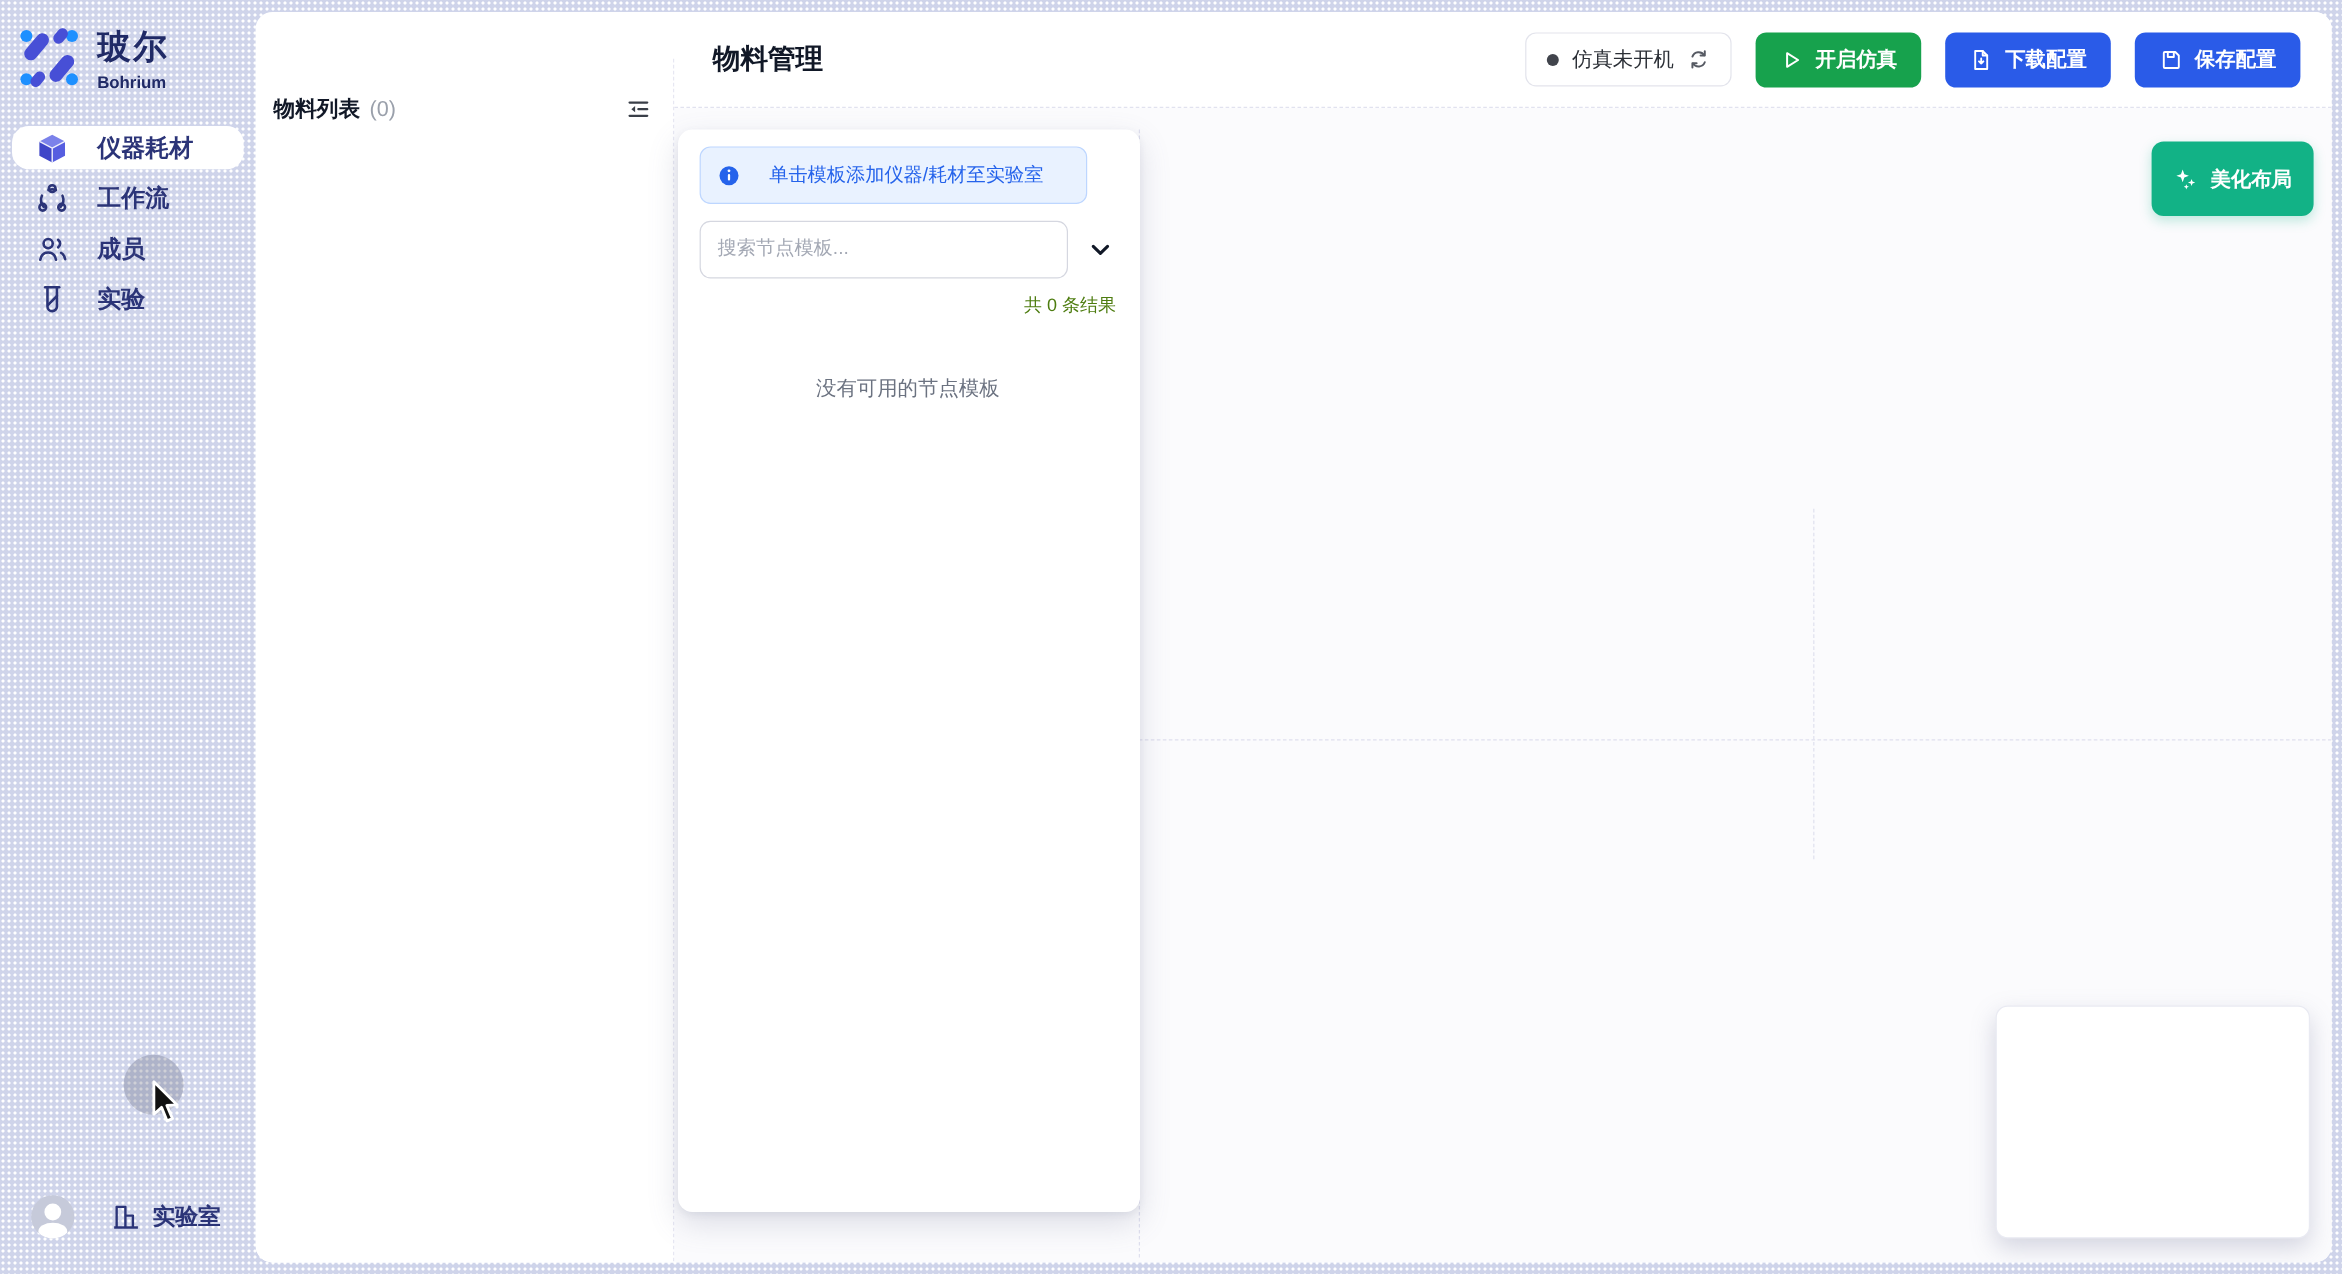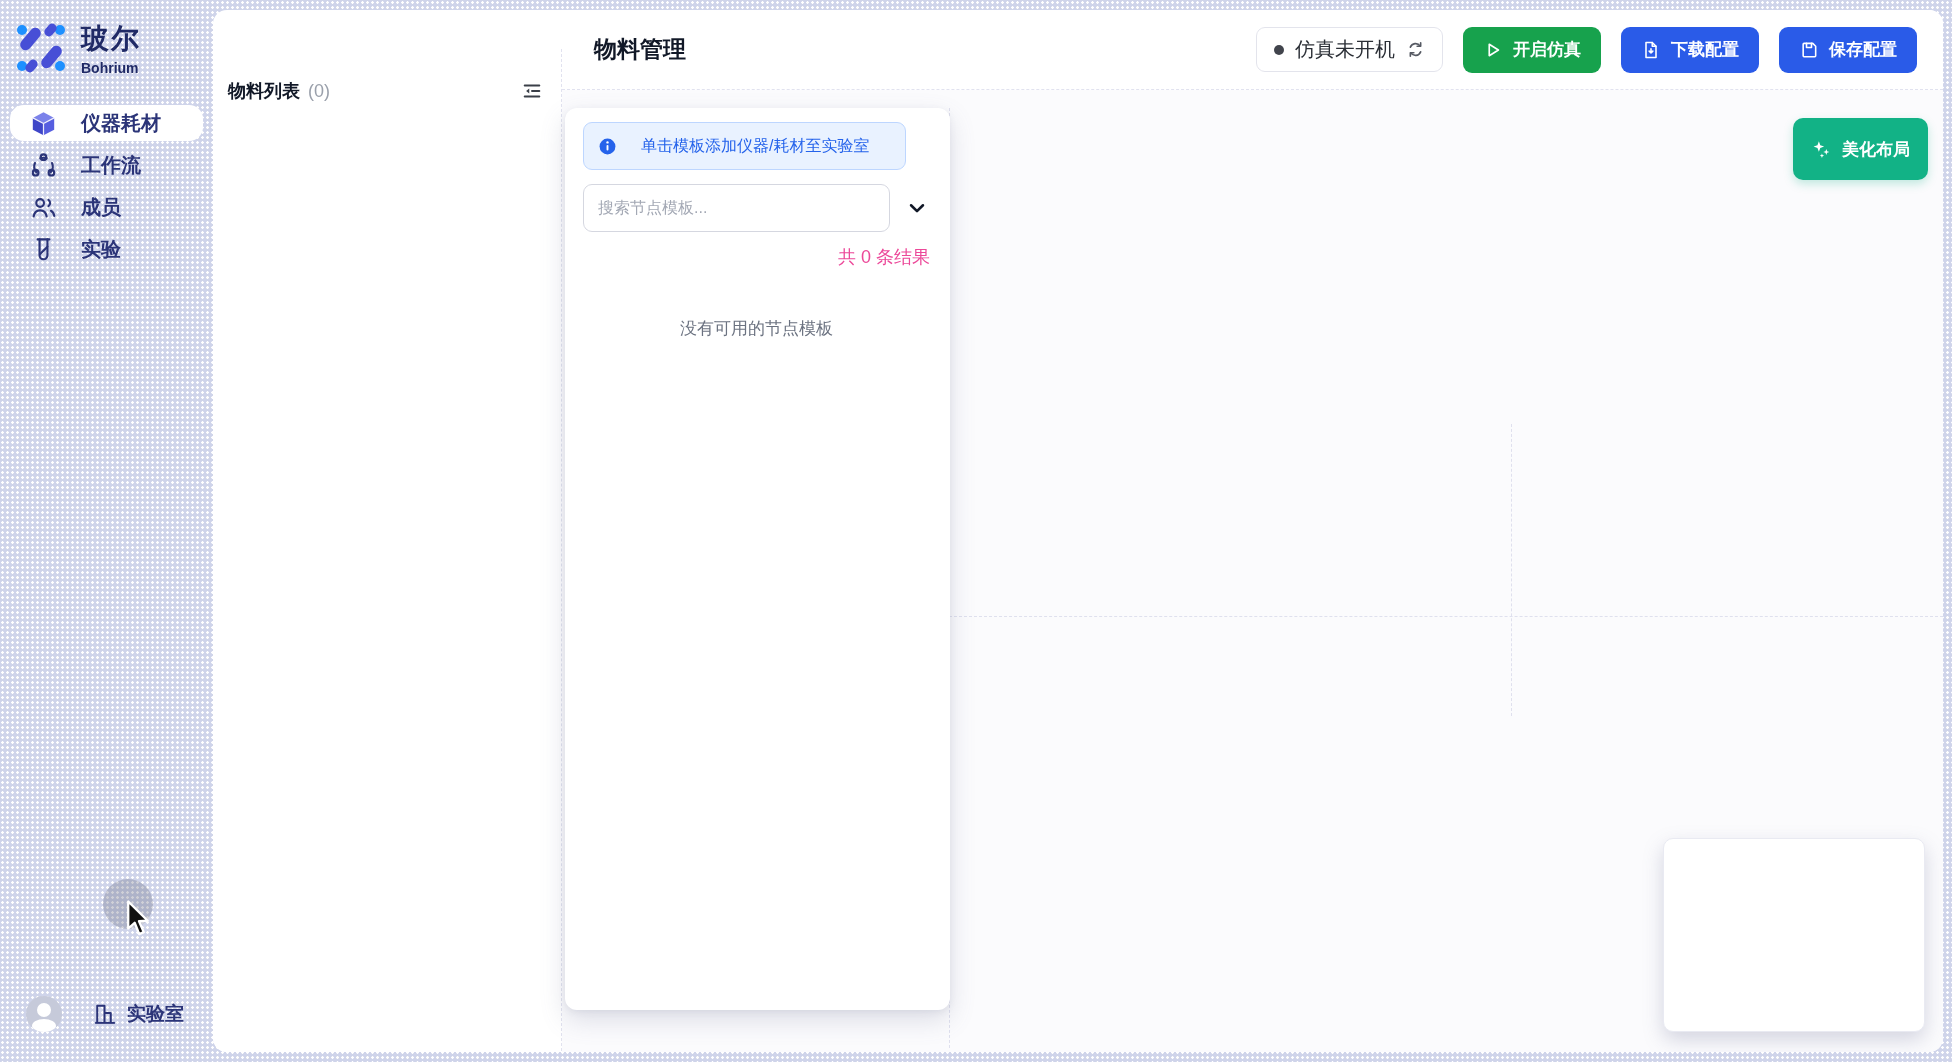--- a/index.html
+++ b/index.html
@@ -52,21 +52,21 @@
 
   .main-header { position:absolute; left:349px; top:0; width:1381px; height:80px;
                  background:#ffffff; border-bottom:1px dashed #e1e2ef;
                  display:flex; align-items:center; padding:0 26px 0 32px; }
   .page-title { font-size:23px; font-weight:700; color:#111827; }
   .header-actions { margin-left:auto; display:flex; align-items:center; gap:20px; }
 
   .status-pill { height:45px; display:flex; align-items:center; gap:11px; padding:0 17px;
                  background:#ffffff; border:1px solid #e3e4ec; border-radius:9px; }
   .status-dot { width:10px; height:10px; border-radius:50%; background:#41444c; }
-  .status-label { font-size:20px; color:#2b2f36; font-weight:500; }
+  .status-label { font-size:17px; color:#2b2f36; font-weight:500; }
 
   .btn { height:46px; display:flex; align-items:center; gap:10px; padding:0 20px;
          border:none; border-radius:9px; color:#ffffff; font-size:17px; font-weight:600;
          font-family:inherit; cursor:pointer;text-align:center; }
   .btn svg { width:20px; height:20px; }
   .btn-green { background:#17a24d; }
   .btn-blue  { background:#2a5be8; }
 
   
   .canvas { position:absolute; left:349px; top:80px; width:1381px; height:962px; background:#fbfbfd; }
@@ -84,21 +84,21 @@
   .banner { width:323px; height:48px; display:flex; align-items:center; gap:24px; padding:0 14px;
             background:#e9f2ff; border:1px solid #bdd6ff; border-radius:9px; }
   .banner-text { font-size:16px; color:#2563eb; font-weight:500; white-space:nowrap; }
   .search-row { margin-top:14px; display:flex; align-items:center; }
   .search-input { width:307px; height:48px; border:1px solid #d5d7e0; border-radius:9px;
                   padding:0 14px; font-size:16px; color:#374151; font-family:inherit;
                   outline:none; background:#ffffff; }
   .search-input::placeholder { color:#a3a8b4; }
   .chevron-btn { margin-left:14px; width:26px; height:26px; display:flex; align-items:center;
                  justify-content:center; background:none; border:none; cursor:pointer; }
-  .result-count { margin-top:13px; width:347px; text-align:right; font-size:18px; color:#ec4899; }
+  .result-count { margin-top:13px; width:347px; text-align:right; font-size:15px; color:#4d7c0f; }
   .empty-text { margin-top:48px; width:347px; text-align:center; font-size:17px; color:#6b7280; }
 
   .beautify-btn { position:absolute; top:28px; right:15px; height:62px;
                   display:flex; align-items:center; gap:10px; padding:0 18px;
                   background:#12b286; border:none; border-radius:10px; color:#ffffff;
                   font-size:17px; font-weight:600; font-family:inherit; cursor:pointer;
                   box-shadow:0 4px 10px rgba(18,178,134,.25); }
 
   .minimap { position:absolute; right:18px; bottom:20px; width:262px; height:194px;
              background:#ffffff; border:1px solid #e9eaf2; border-radius:10px;

